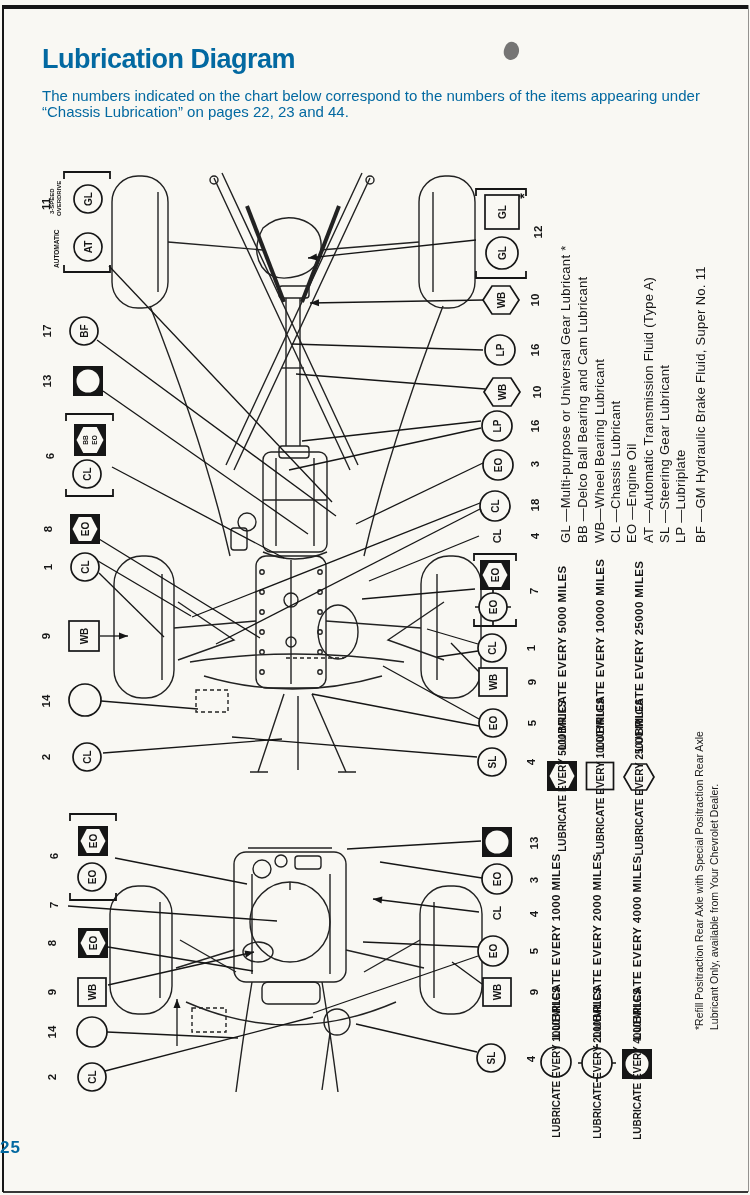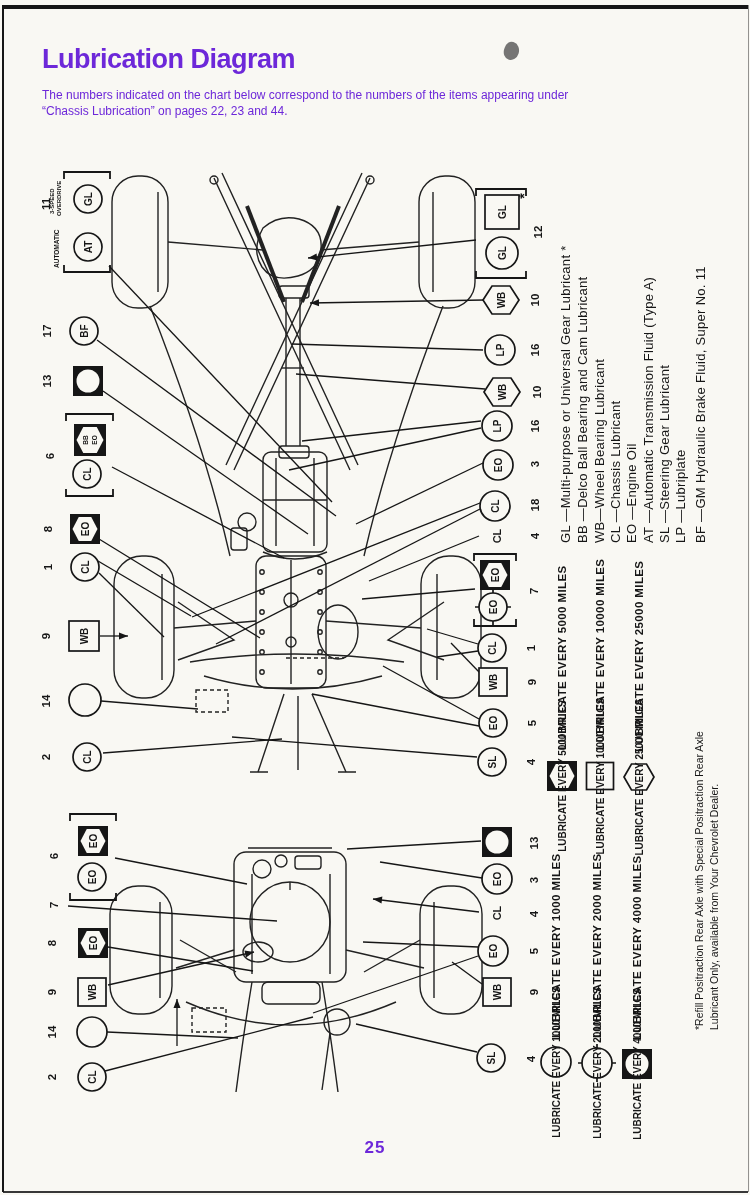--- a/index.html
+++ b/index.html
@@ -1,25 +1,25 @@
 <!DOCTYPE html>
 <html><head>
 <meta charset="utf-8">
 <style>
   html,body{margin:0;padding:0;background:#d8d5cd;}
   .page{position:relative;width:750px;height:1195px;background:#f9f8f3;overflow:hidden;
-        font-family:"Liberation Sans", sans-serif;color:#6d28d9;}
+        font-family:"Liberation Sans", sans-serif;color:#0369a1;}
   .edge{position:absolute;background:#161616;}
   .edge-top{top:5px;left:3px;right:2px;height:4px;}
   .edge-left{top:5px;left:2px;bottom:3px;width:2px;}
   .edge-right{top:5px;right:1px;bottom:3px;width:1px;opacity:.45;}
   .edge-bottom{bottom:2px;left:3px;right:2px;height:2px;opacity:.85;}
   .title{position:absolute;left:42px;top:44px;font-size:27px;font-weight:bold;letter-spacing:-.5px;}
-  .intro{position:absolute;left:42px;top:88px;width:676px;font-size:12px;line-height:15.5px;}
-  .pageno{position:absolute;top:1138px;left:0;width:100%;text-align:center;
+  .intro{position:absolute;left:42px;top:88px;width:676px;font-size:15px;line-height:15.5px;}
+  .pageno{position:absolute;top:1138px;left:0;width:100%;text-align:left;
           font-size:17px;font-weight:bold;letter-spacing:1px;}
   .smudge{position:absolute;left:504px;top:42px;width:15px;height:18px;background:#4a4a4a;
           border-radius:45% 55% 50% 50%;transform:rotate(18deg);opacity:.75;}
   svg text{font-family:"Liberation Sans", sans-serif;}
   .art{stroke:#222;fill:none;stroke-width:1.4;}
 </style>
 </head>
 <body>
 
 <div class="page">

